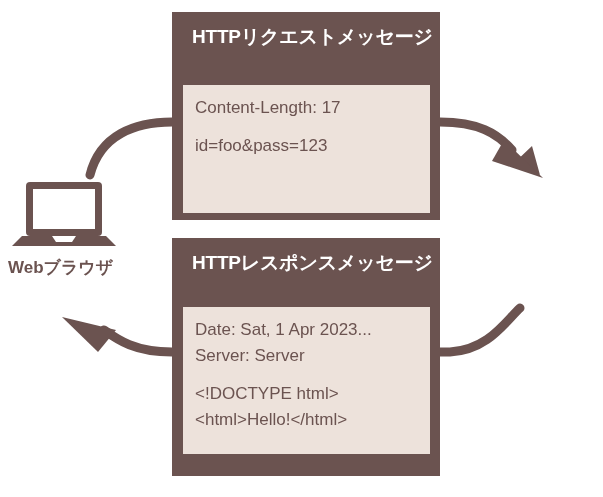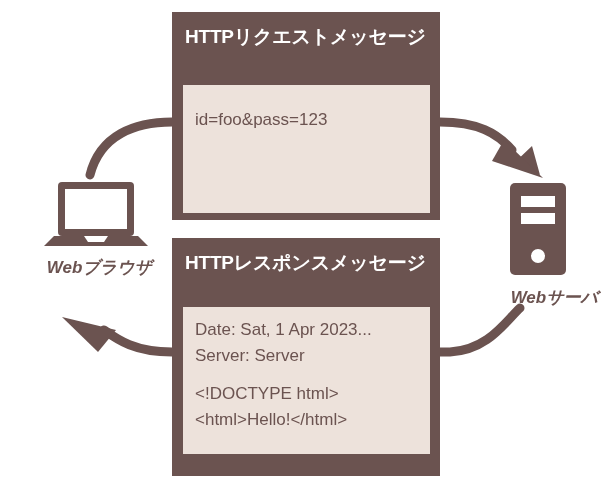--- a/index.html
+++ b/index.html
@@ -34,21 +34,21 @@
     position: absolute;
     background: #6B5350;
     z-index: 3;
     box-sizing: border-box;
   }
   .msg-box.request  { left: 172px; top: 12px;  width: 268px; height: 208px; }
   .msg-box.response { left: 172px; top: 238px; width: 268px; height: 238px; }
 
   .msg-title {
     position: absolute;
-    left: 13px;
+    left: 20px;
     top: 12px;
     color: #ffffff;
     font-size: 19px;
     font-weight: bold;
     letter-spacing: -0.2px;
     white-space: nowrap;
   }
 
   .msg-panel {
     position: absolute;
@@ -67,22 +67,21 @@
     line-height: 26px;
     color: #6B5350;
     white-space: nowrap;
   }
   .msg-line.spacer { height: 12px; line-height: 12px; }
 
   
   .endpoint {
     position: absolute;
     z-index: 2;
-    text-align: right;
-    font-style: italic;
+    text-align: left;
   }
   .endpoint-label {
     color: #6B5350;
     font-size: 17px;
     font-weight: bold;
     white-space: nowrap;
     margin-top: 4px;
   }
   .browser-node { left: 8px; top: 178px; width: 144px; }
   .server-node  { left: 478px; top: 178px; width: 120px; }
@@ -113,35 +112,25 @@
         <rect x="18" y="4" width="76" height="54" rx="4" ry="4" fill="#6B5350"></rect>
         <rect x="25" y="11" width="62" height="40" fill="#ffffff"></rect>
         <path d="M 12,62 L 22,58 L 90,58 L 100,62 Z" fill="#6B5350"></path>
         <path d="M 4,68 L 14,58 L 98,58 L 108,68 Z" fill="#6B5350"></path>
         <path d="M 44,58 L 68,58 L 64,64 L 48,64 Z" fill="#ffffff"></path>
       </svg>
     </span>
     <div class="endpoint-label">Webブラウザ</div>
   </div>
 
-  <div class="endpoint server-node">
-    <span class="icon-wrap">
-      <svg width="120" height="100" viewBox="0 0 120 100">
-        <rect x="32" y="5" width="56" height="92" rx="5" ry="5" fill="#6B5350"></rect>
-        <rect x="43" y="18" width="34" height="11" fill="#ffffff"></rect>
-        <rect x="43" y="35" width="34" height="11" fill="#ffffff"></rect>
-        <circle cx="60" cy="78" r="7" fill="#ffffff"></circle>
-      </svg>
-    </span>
-    <div class="endpoint-label">Webサーバ</div>
-  </div>
 
   <div class="msg-box request">
     <div class="msg-title">HTTPリクエストメッセージ</div>
     <div class="msg-panel">
+      <div class="msg-line">Content-Length: 17</div>
       <div class="msg-line spacer"></div>
       <div class="msg-line">id=foo&amp;pass=123</div>
     </div>
   </div>
 
   <div class="msg-box response">
     <div class="msg-title">HTTPレスポンスメッセージ</div>
     <div class="msg-panel">
       <div class="msg-line">Date: Sat, 1 Apr 2023...</div>
       <div class="msg-line">Server: Server</div>

